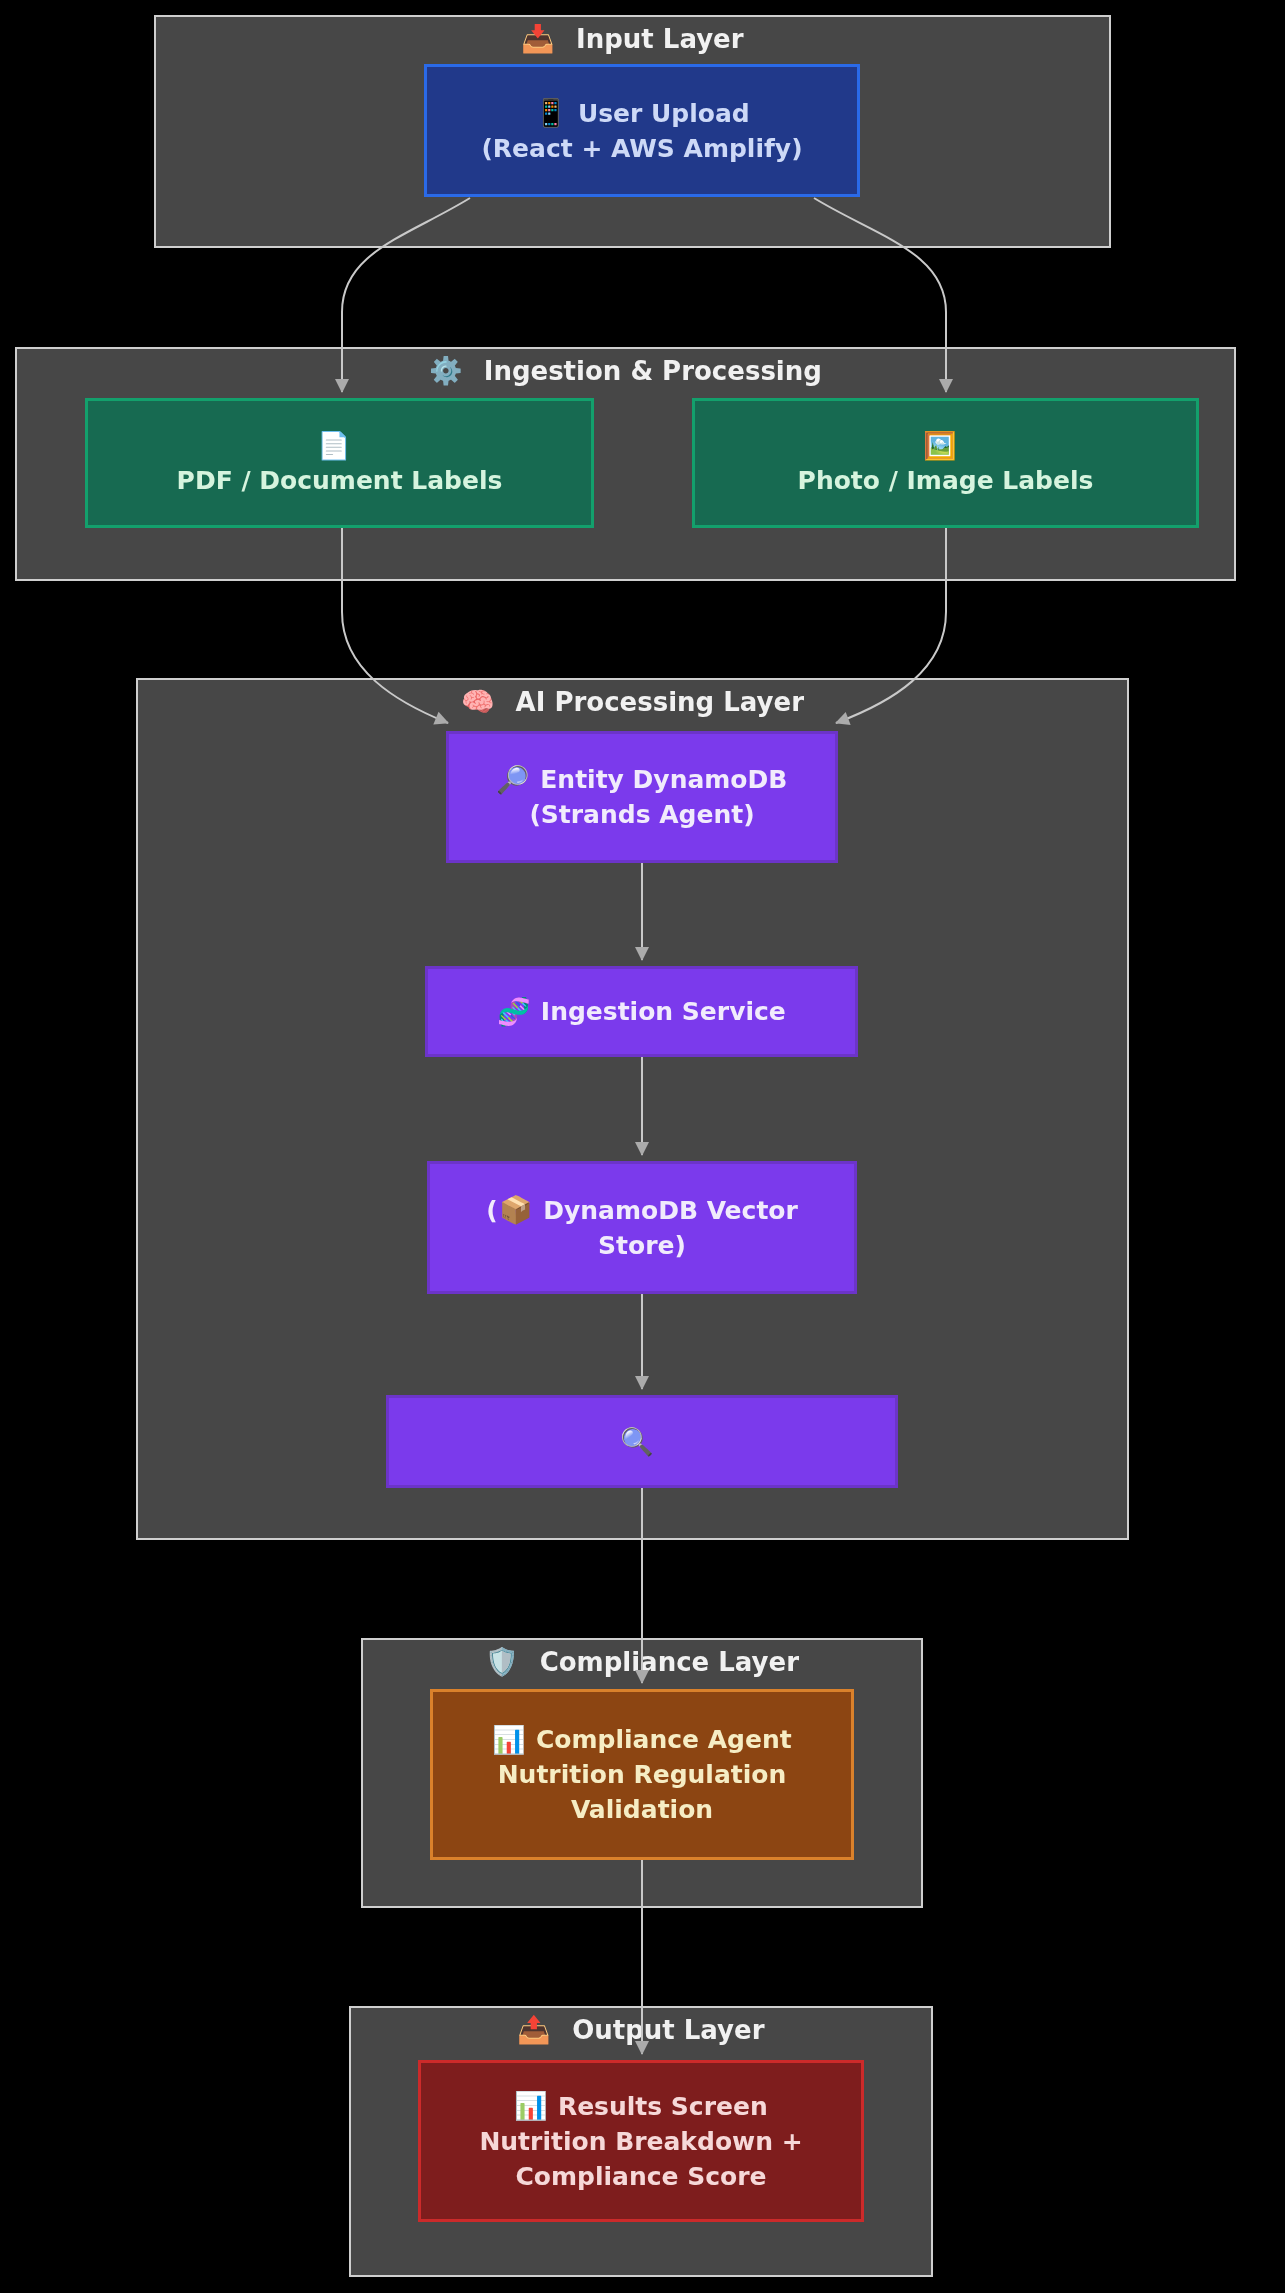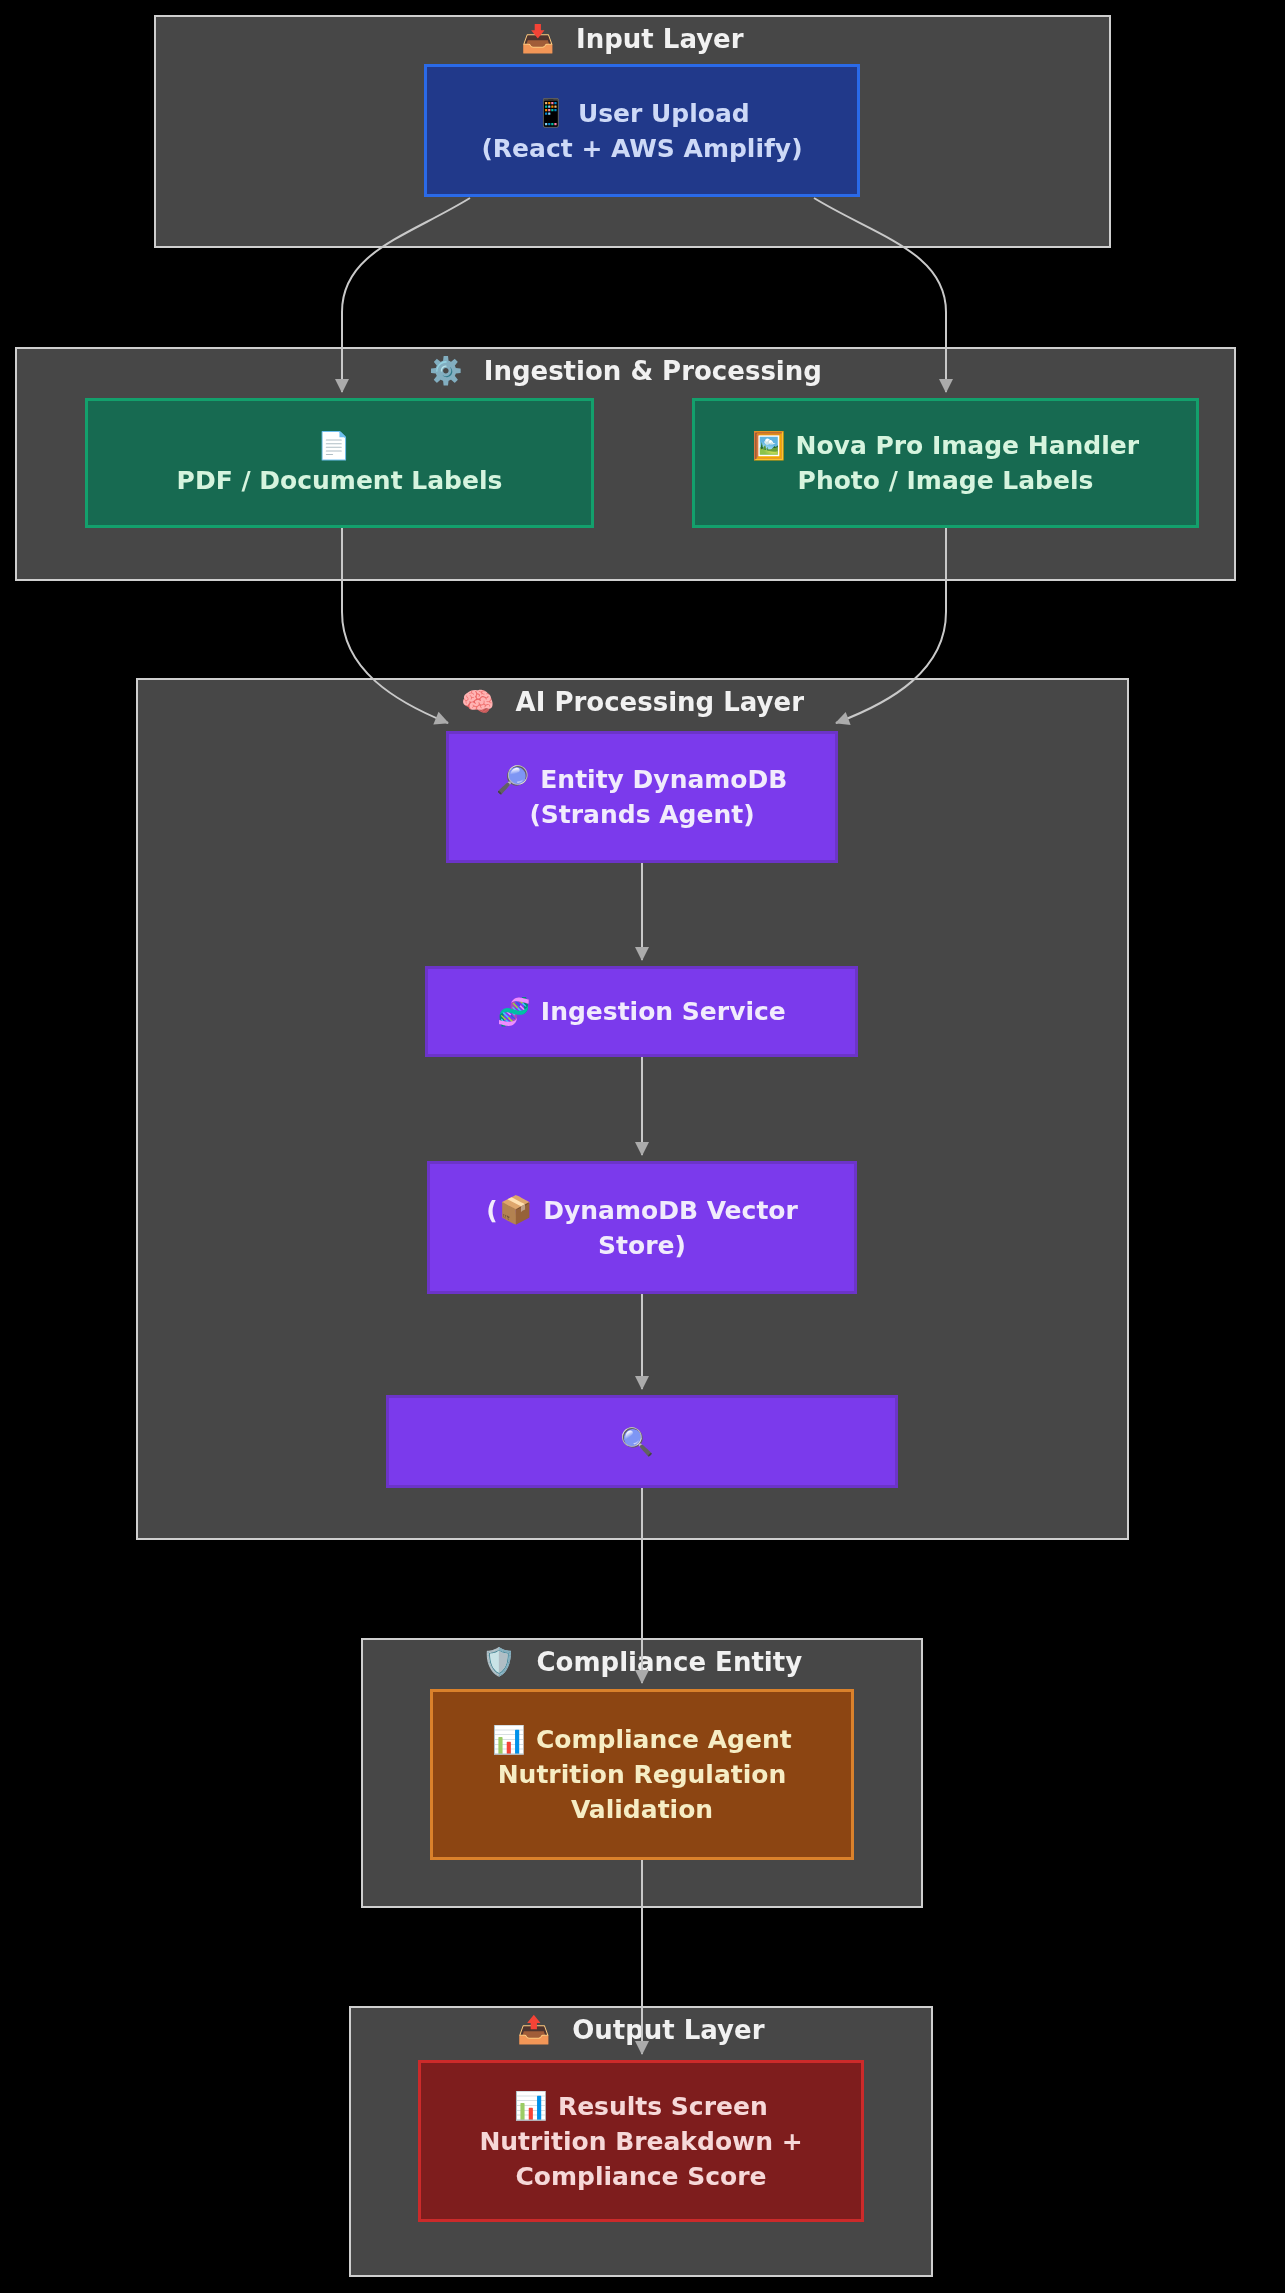--- a/index.html
+++ b/index.html
@@ -46,21 +46,21 @@
   <section class="layer" style="left:136px;top:678px;width:993px;height:862px;">
     <div class="layer-title">
       <span class="ic">🧠</span>
       <span>AI Processing Layer</span>
     </div>
   </section>
 
   <section class="layer" style="left:361px;top:1638px;width:562px;height:270px;">
     <div class="layer-title">
       <span class="ic">🛡️</span>
-      <span>Compliance Entity</span>
+      <span>Compliance Layer</span>
     </div>
   </section>
 
   <section class="layer" style="left:349px;top:2006px;width:584px;height:271px;">
     <div class="layer-title">
       <span class="ic">📤</span>
       <span>Output Layer</span>
     </div>
   </section>
 
@@ -94,21 +94,20 @@
   <div class="node node-green" style="left:85px;top:398px;width:509px;height:130px;">
     <div class="line">
       <span class="ic">📄</span>
     </div>
     <div class="line">PDF / Document Labels</div>
   </div>
 
   <div class="node node-green" style="left:692px;top:398px;width:507px;height:130px;">
     <div class="line">
       <span class="ic">🖼️</span>
-      <span>Nova Pro Image Handler</span>
     </div>
     <div class="line">Photo / Image Labels</div>
   </div>
 
   <div class="node node-purple" style="left:446px;top:731px;width:392px;height:132px;">
     <div class="line">
       <span class="ic">🔎</span>
       <span>Entity DynamoDB</span>
     </div>
     <div class="line">(Strands Agent)</div>

